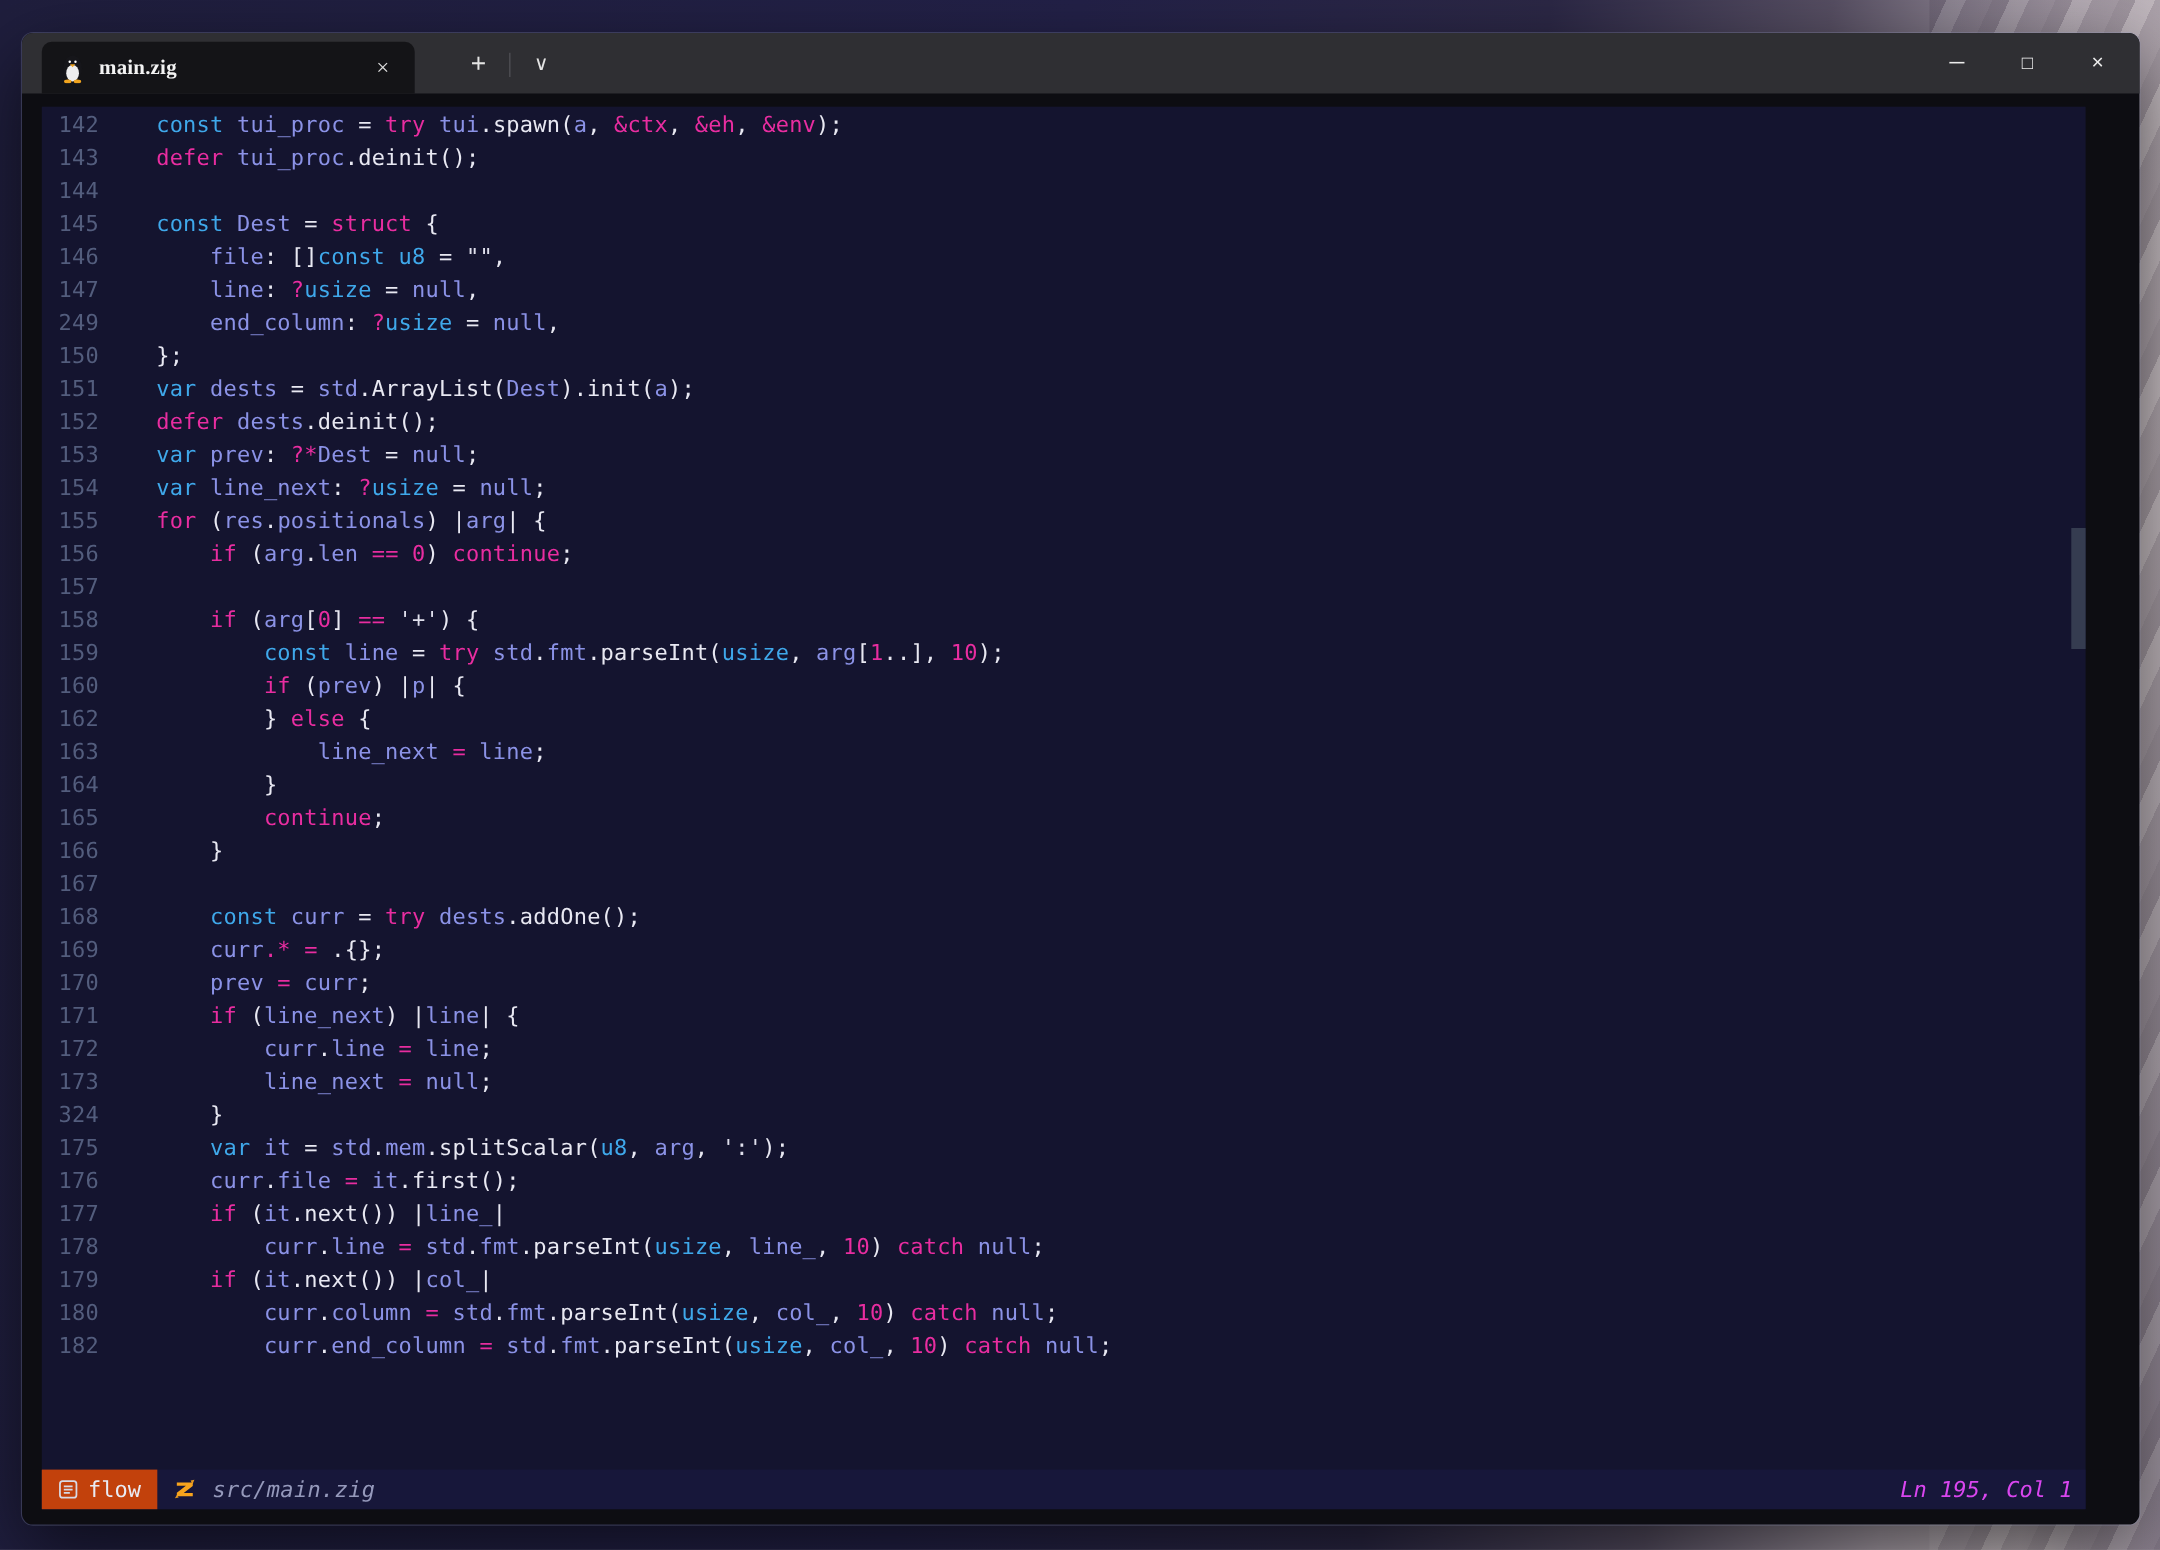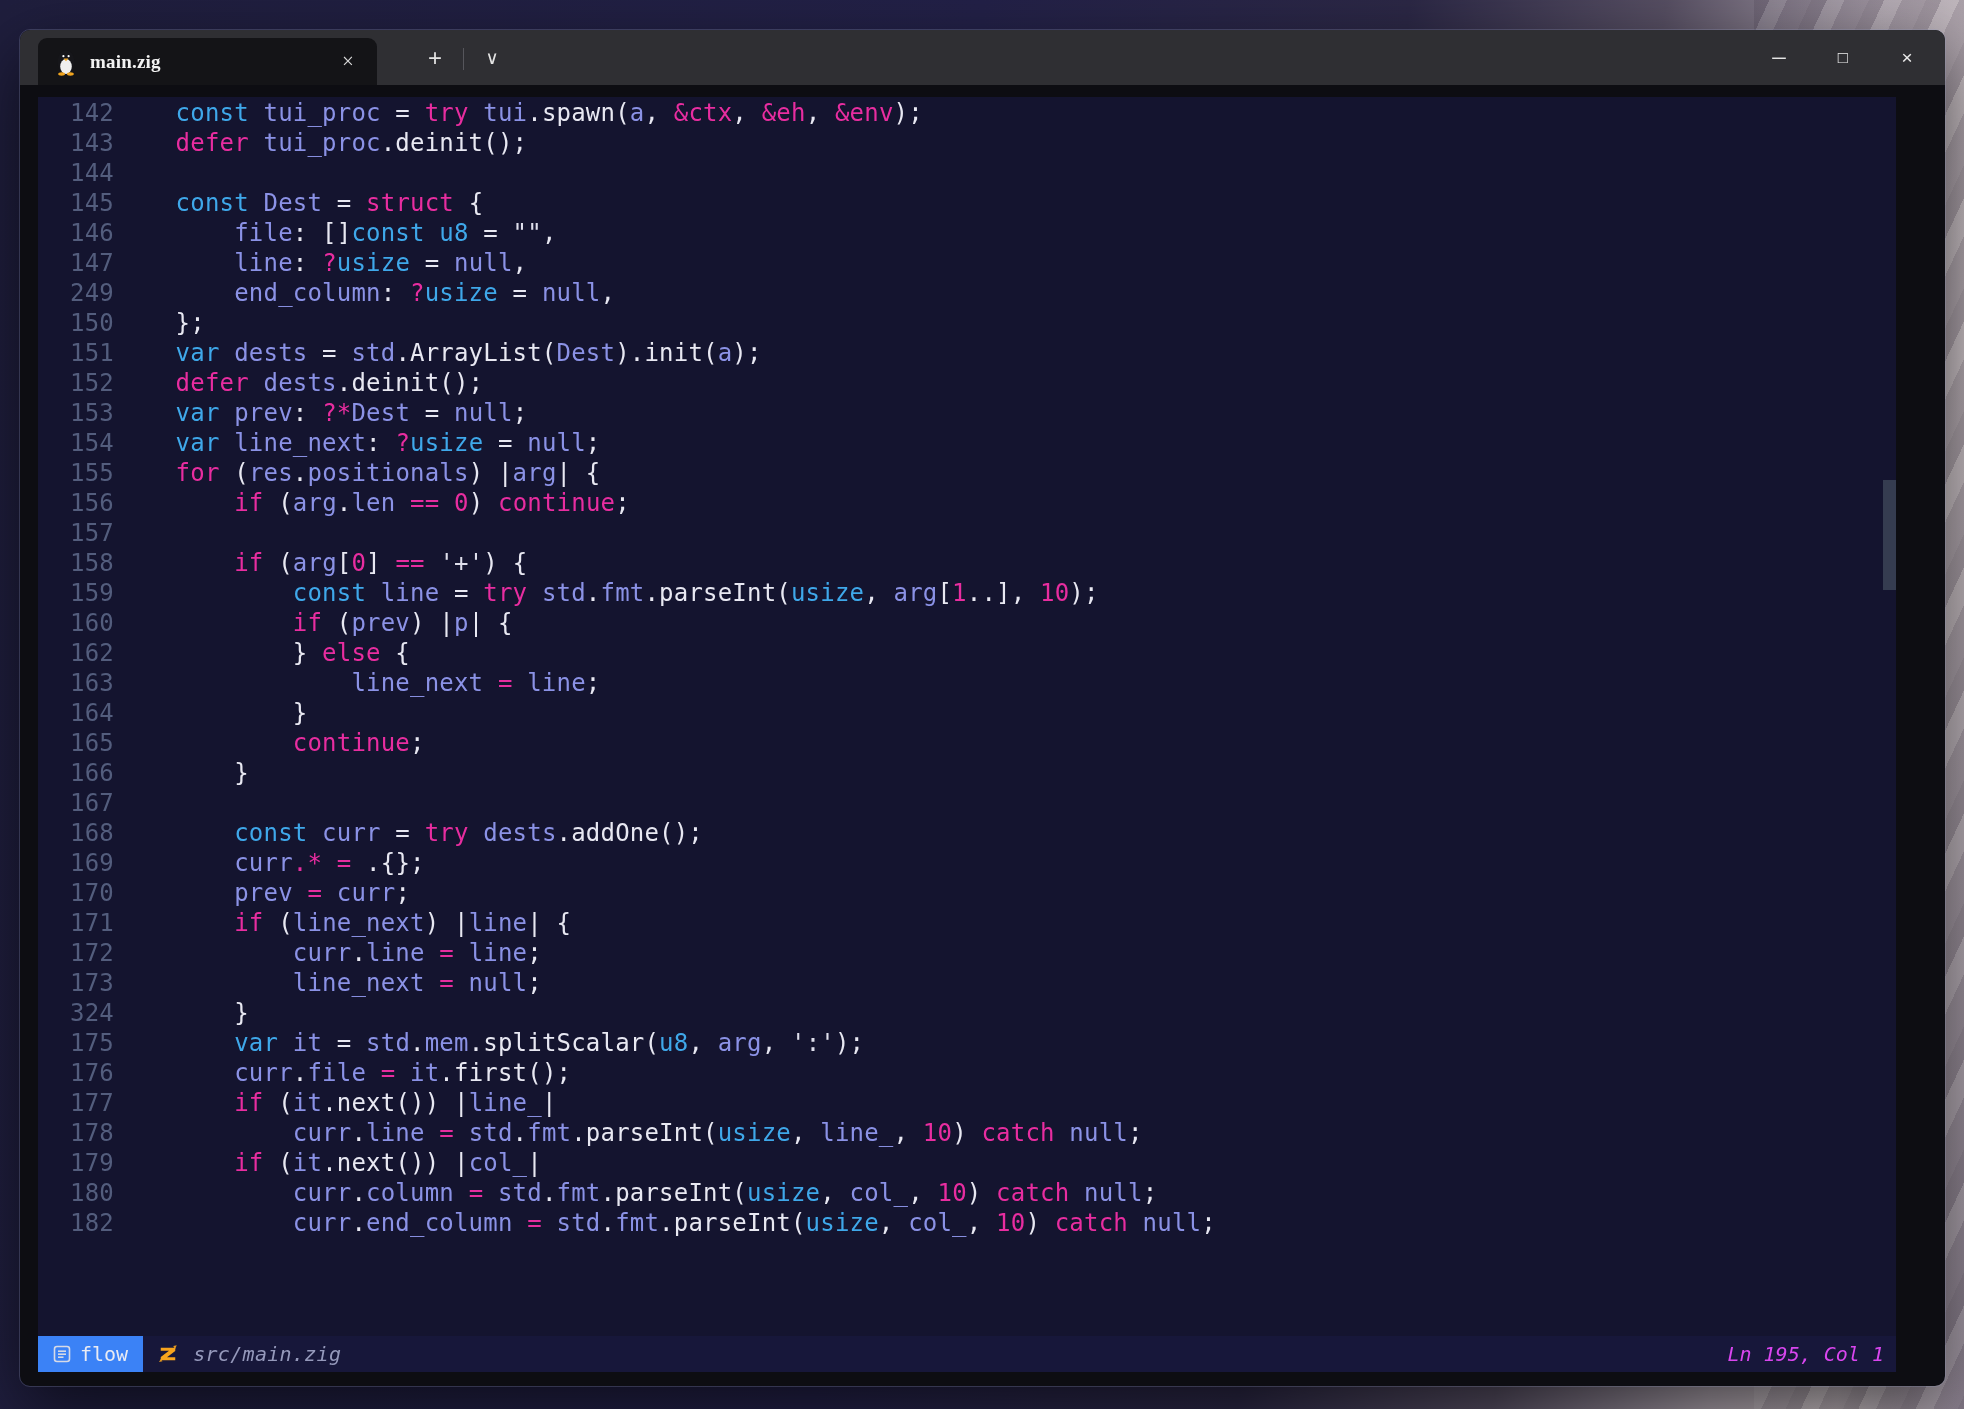--- a/index.html
+++ b/index.html
@@ -25,33 +25,33 @@
     display:flex;align-items:center;justify-content:center;border-radius:4px;}
   .tab-divider{position:absolute;left:443px;top:18px;width:1px;height:22px;background:#56565c;}
   .tab-dd{position:absolute;left:452px;top:13px;width:40px;height:30px;color:#e4e4e4;font-size:18px;
     display:flex;align-items:center;justify-content:center;border-radius:4px;}
   .controls{position:absolute;right:6px;top:0;height:55px;display:flex;}
   .ctrl{width:64px;height:55px;display:flex;align-items:center;justify-content:center;color:#ececec;font-size:19px;}
   .ctrl.max{font-size:17px}
   
   .term-content{position:absolute;left:18px;top:67px;width:1858px;height:1275px;background:#14142f;}
   .code-area{position:absolute;left:0;top:1px;right:0;bottom:36px;overflow:hidden;}
-  .row{height:30px;white-space:pre;font-family:"DejaVu Sans Mono",monospace;font-size:24px;line-height:30px;letter-spacing:.2px;padding-left:24px;}
+  .row{height:30px;white-space:pre;font-family:"DejaVu Sans Mono",monospace;font-size:20px;line-height:30px;letter-spacing:.2px;}
   .ln{display:inline-block;width:52px;text-align:right;color:#535d7d;}
   .codeline{margin-left:3px;}
   .tok-pl{color:#e8e8f2}
   .tok-cy{color:#3fa8ea}
   .tok-mg{color:#e82da0}
   .tok-id{color:#8b92e6}
   .tok-st{color:#dfdfec}
   .scroll-thumb{position:absolute;right:0;top:383px;width:13px;height:110px;background:#353c50;}
   
   .statusbar{position:absolute;left:0;right:0;bottom:0;height:36px;background:#17173a;
     display:flex;align-items:center;font-family:"DejaVu Sans Mono",monospace;font-size:20px;}
-  .chip{height:36px;display:flex;align-items:center;gap:9px;background:#3b82f6;padding:0 15px;color:#e9ebf3;}
+  .chip{height:36px;display:flex;align-items:center;gap:9px;background:#c2410c;padding:0 15px;color:#e9ebf3;}
   .flow-icon{width:18px;height:18px;display:block}
   .zig{margin-left:15px;display:flex;align-items:center}
   .path{margin-left:15px;font-style:italic;color:#9599bb;letter-spacing:.3px;}
   .pos{margin-left:auto;margin-right:12px;color:#d946ef;font-style:italic;}
 </style>
 </head>
 <body>
 
 <div class="marble"></div>
 

